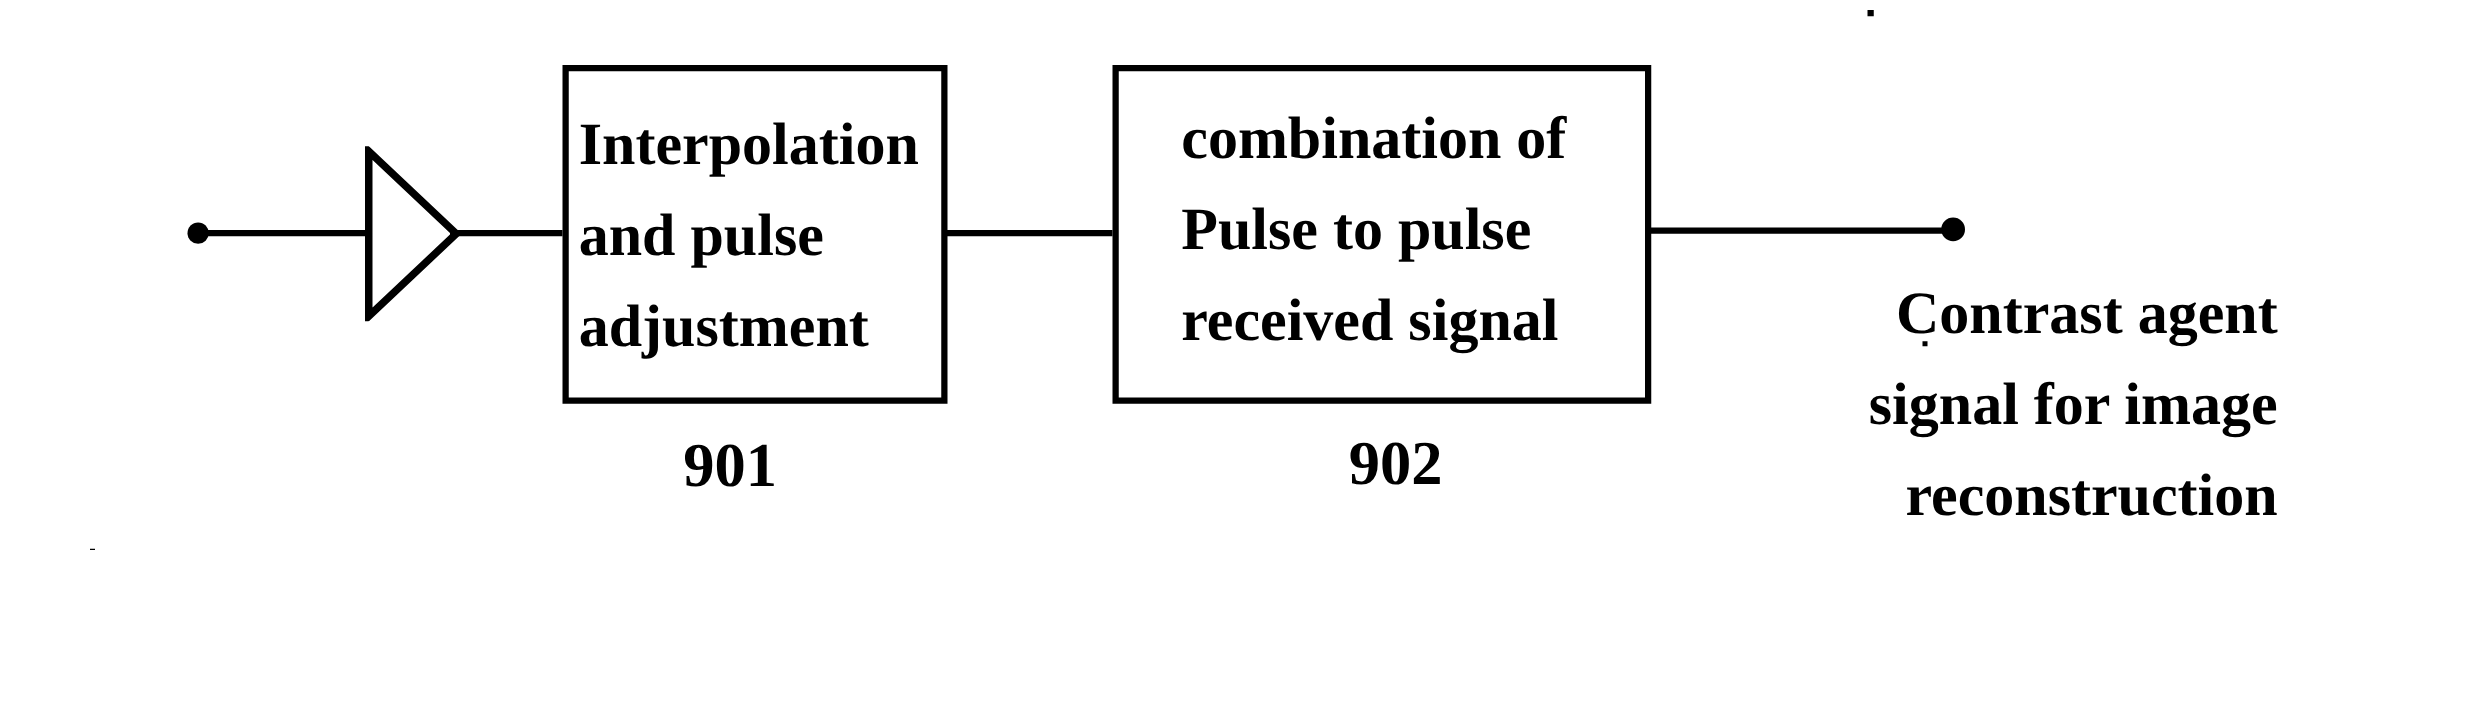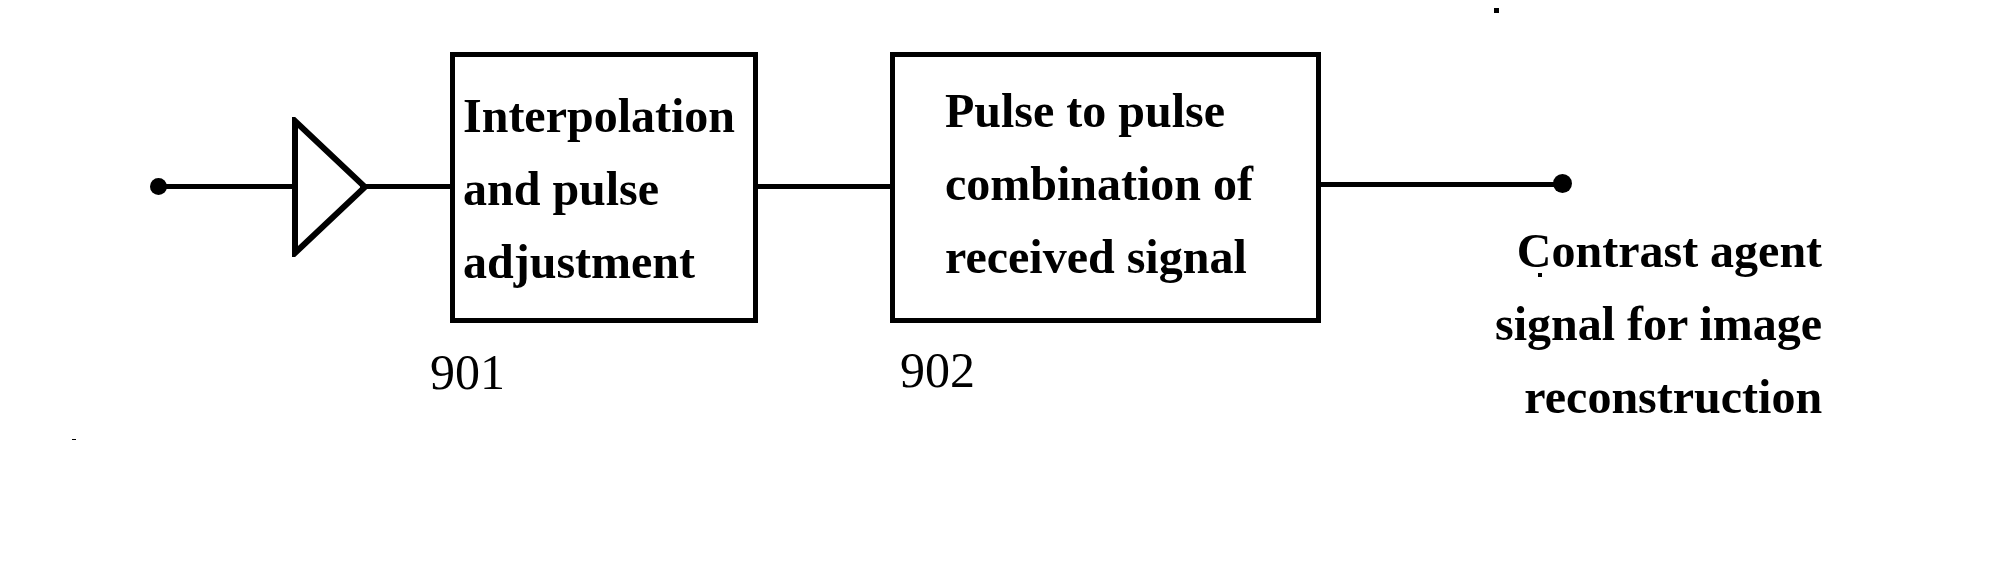--- a/index.html
+++ b/index.html
@@ -57,23 +57,23 @@
     font-weight: bold;
     font-size: 48px;
     line-height: 73px;
     white-space: nowrap;
   }
   .box1 .box-text { padding: 22px 0 0 8px; }
   .box2 .box-text { padding: 17px 0 0 50px; }
   
   .ref {
     position: absolute;
-    font-weight: normal;
+    font-weight: bold;
     font-size: 50px;
-    text-align: left;
+    text-align: center;
     line-height: 1;
   }
   .ref1 { left: 430px; top: 347px; width: 308px; }
   .ref2 { left: 900px; top: 345px; width: 433px; }
   
   .flow-label {
     position: absolute;
     font-weight: bold;
     font-size: 48px;
     line-height: 73px;
@@ -110,22 +110,22 @@
       <div>and pulse</div>
       <div>adjustment</div>
     </div>
   </div>
   <div class="ref ref1">901</div>
 
   <div class="wire wire3"></div>
 
   <div class="box box2">
     <div class="box-text">
+      <div>combination of</div>
       <div>Pulse to pulse</div>
-      <div>combination of</div>
       <div>received signal</div>
     </div>
   </div>
   <div class="ref ref2">902</div>
 
   <div class="wire wire4"></div>
   <div class="dot dot-right"></div>
 
 
   <div class="flow-label label-right">

